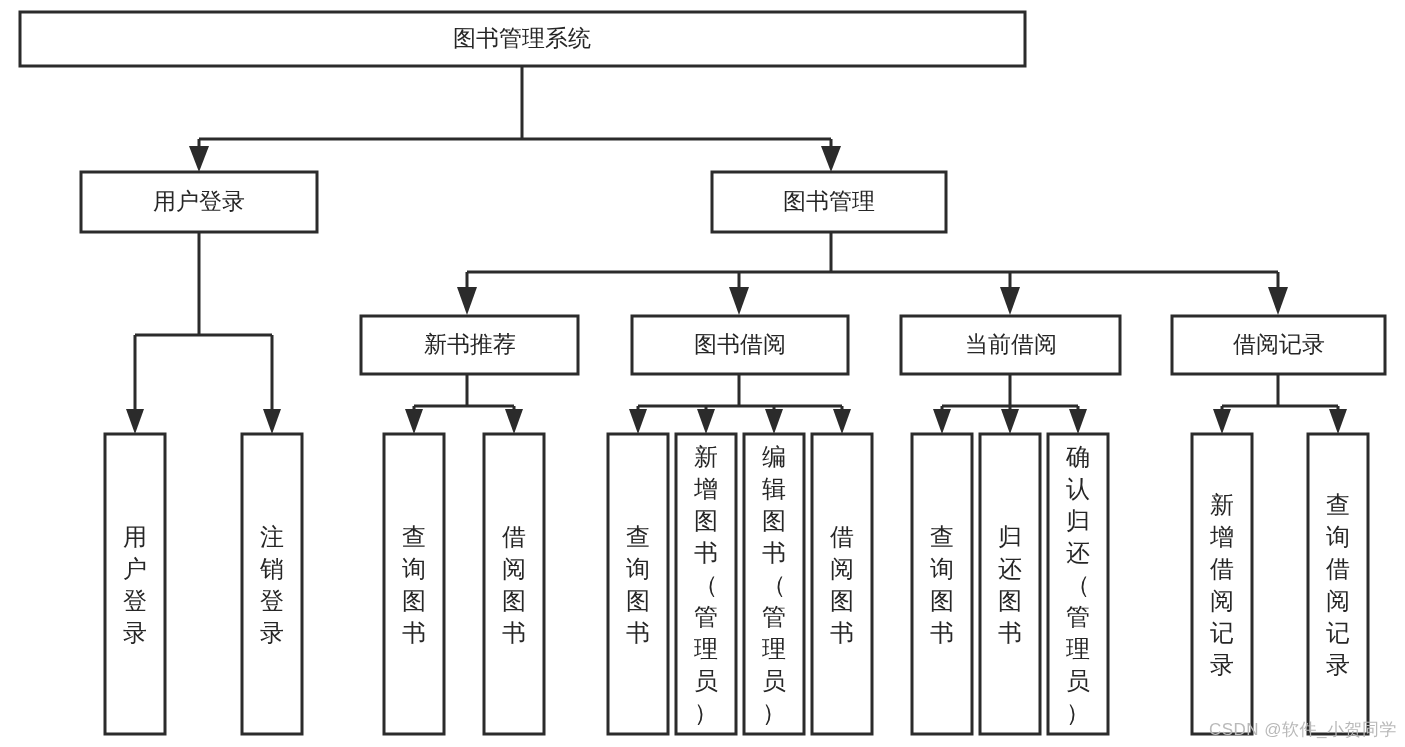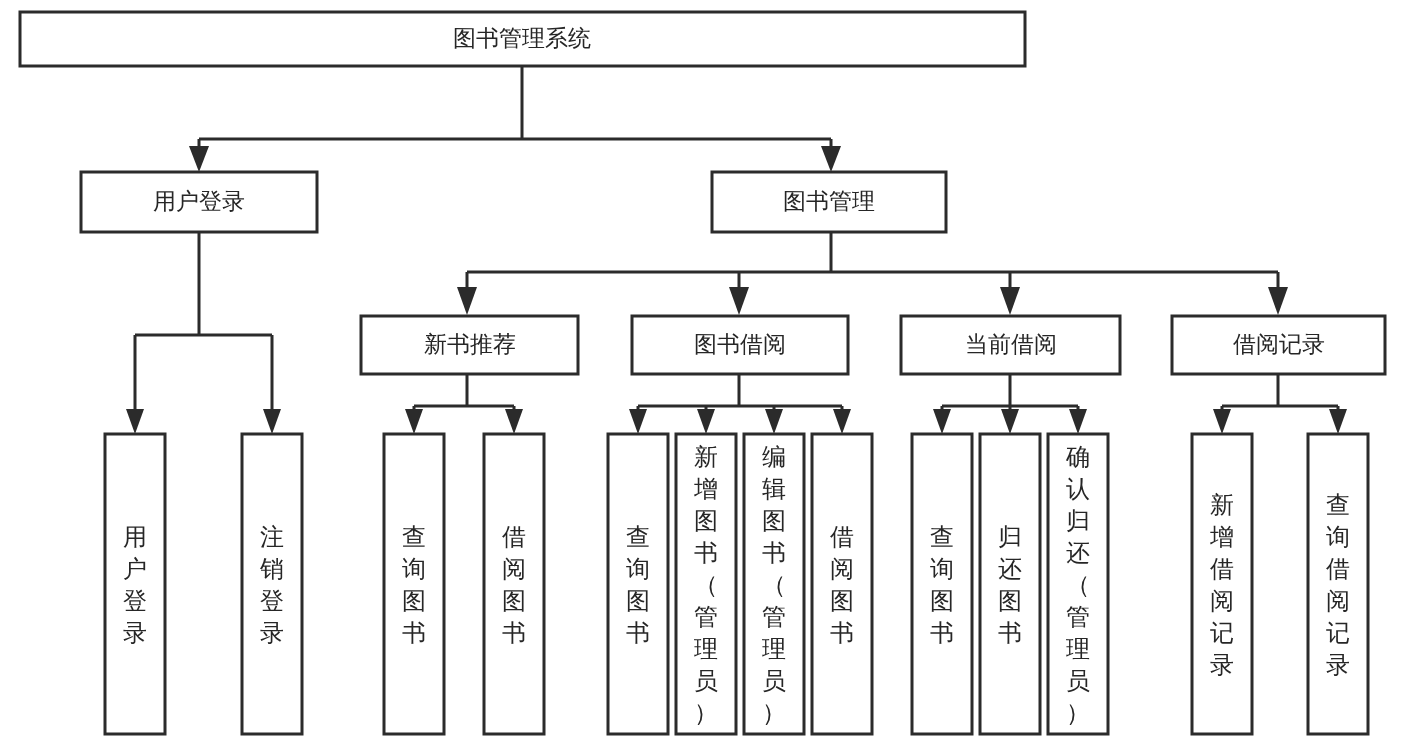--- a/index.html
+++ b/index.html
@@ -181,13 +181,14 @@
         <rect class="node-rect" x="1192" y="434" width="60" height="300"></rect>
         <text class="node-label-leaf" x="1222" y="0"><tspan x="1222" y="512.96">新</tspan><tspan x="1222" y="544.96">增</tspan><tspan x="1222" y="576.96">借</tspan><tspan x="1222" y="608.96">阅</tspan><tspan x="1222" y="640.96">记</tspan><tspan x="1222" y="672.96">录</tspan></text>
       </g>
       <g>
         <rect class="node-rect" x="1308" y="434" width="60" height="300"></rect>
         <text class="node-label-leaf" x="1338" y="0"><tspan x="1338" y="512.96">查</tspan><tspan x="1338" y="544.96">询</tspan><tspan x="1338" y="576.96">借</tspan><tspan x="1338" y="608.96">阅</tspan><tspan x="1338" y="640.96">记</tspan><tspan x="1338" y="672.96">录</tspan></text>
       </g>
     </g>
   </svg>
 
+  <div class="watermark">CSDN @软件_小贺同学</div>
 </div>
 
 </body></html>

